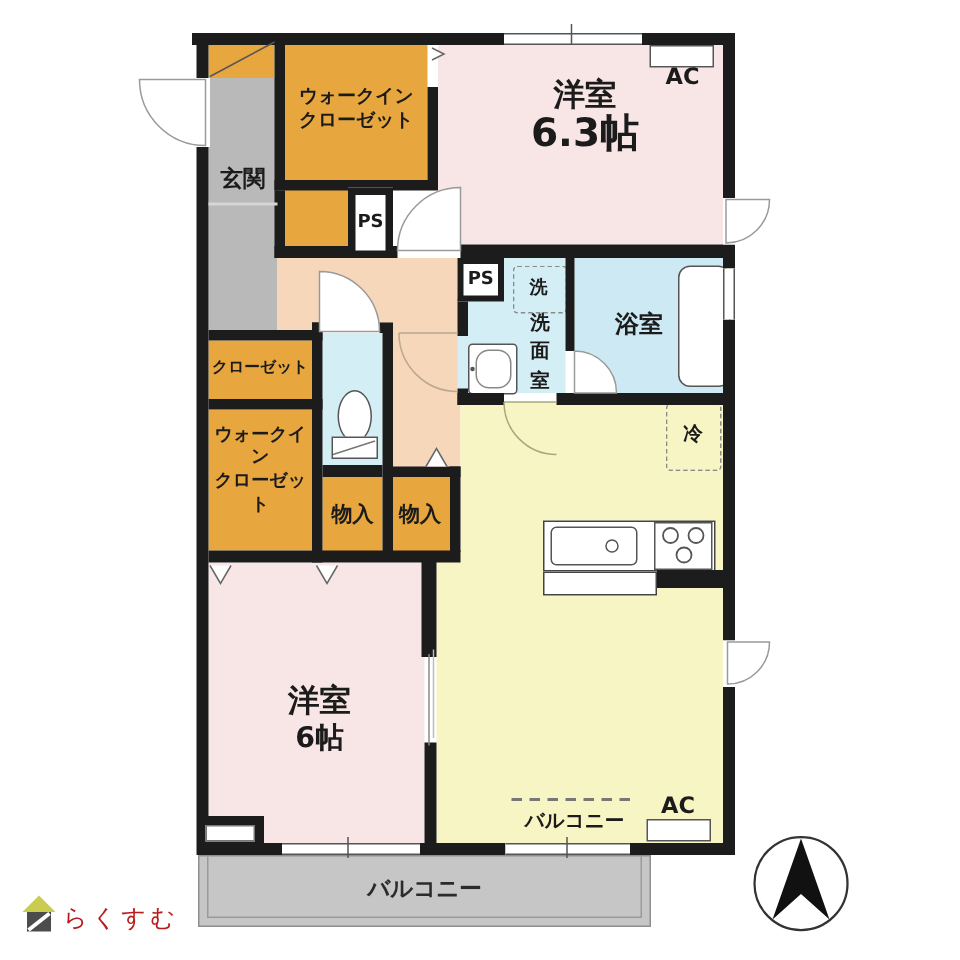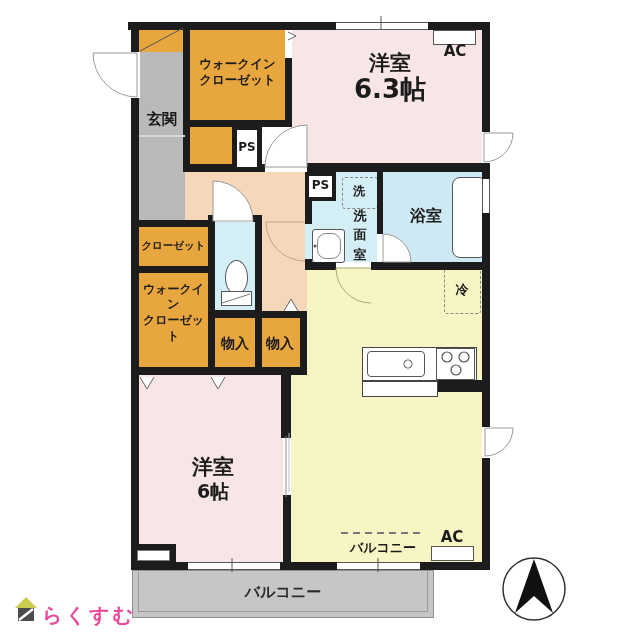--- a/index.html
+++ b/index.html
@@ -12,21 +12,21 @@
   .win.h{border-top:1px solid #555;border-bottom:1px solid #555;}
   .win.v{border-left:1px solid #555;border-right:1px solid #555;}
   .fx{position:absolute;background:#fff;border:1px solid #555;}
   .dash{position:absolute;border:1.5px dashed #8a8a8a;border-radius:3px;background:transparent;}
   .lbl{position:absolute;color:#1b1b1b;font-weight:700;text-align:center;white-space:pre-line;
        display:flex;align-items:center;justify-content:center;line-height:1.3;}
   .room-big{line-height:1.15;}
   .svgov{position:absolute;left:0;top:0;width:640px;height:640px;pointer-events:none;}
   .balcony{position:absolute;background:#c6c6c6;border:1.5px solid #8f8f8f;}
   .balcony .inner{position:absolute;left:5px;right:5px;top:0;bottom:5px;border:1px solid #9a9a9a;border-top:none;}
-  .logo-text{position:absolute;color:#ec4899;font-weight:700;letter-spacing:3px;font-size:20px;}
+  .logo-text{position:absolute;color:#b91c1c;font-weight:400;letter-spacing:3px;font-size:16px;}
 </style>
 </head>
 <body>
 
 <div class="canvas">
 
   <div class="fill" style="left:139px;top:27px;width:44px;height:25px;background:#e8a63e;"></div>
   <div class="fill" style="left:139px;top:52px;width:46px;height:168px;background:#b9b9b9;"></div>
   <div class="fill" style="left:190px;top:30px;width:95px;height:90px;background:#e8a63e;"></div>
   <div class="fill" style="left:292px;top:30px;width:190px;height:133px;background:#f8e5e5;"></div>

